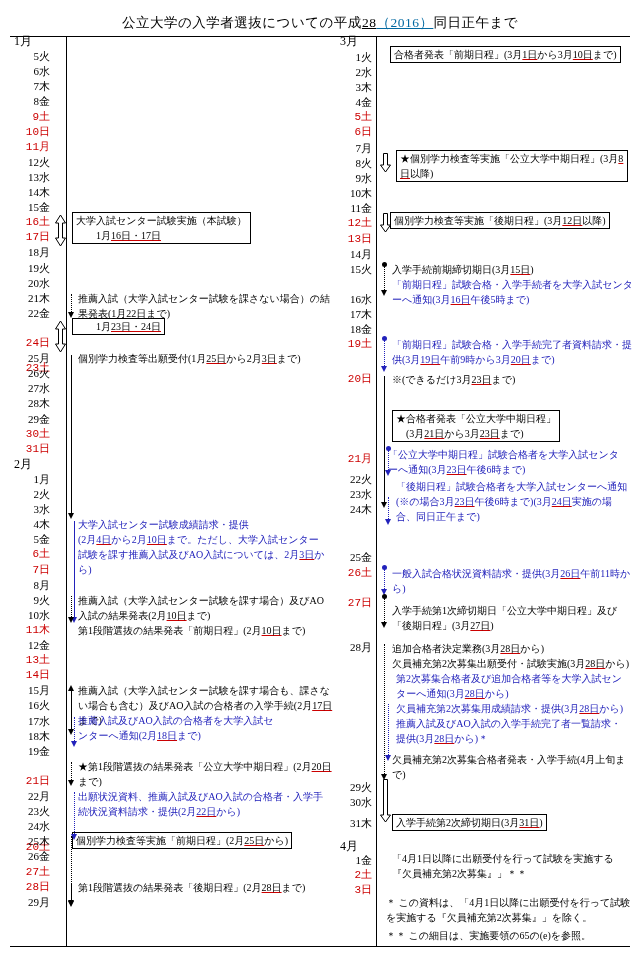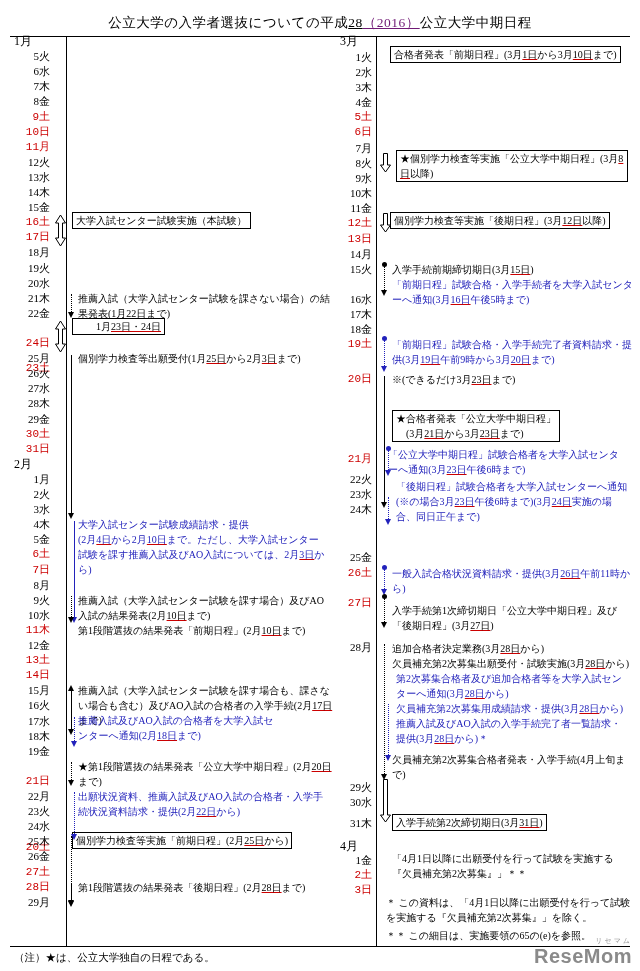--- a/index.html
+++ b/index.html
@@ -4,21 +4,21 @@
 <style>
   * { margin:0; padding:0; box-sizing:border-box; }
   html,body { background:#fff; }
   .page {
     position:relative; width:640px; height:971px; background:#fff;
     font-family:"Liberation Serif","DejaVu Serif",serif; color:#000; overflow:hidden;
   }
   .title { position:absolute; top:14px; left:0; width:100%; text-align:center;
            font-size:13.5px; letter-spacing:0.5px; white-space:nowrap; }
   .title .u28 { text-decoration:underline; }
-  .title .uy  { color:#701a75; text-decoration:underline;text-align:center; }
+  .title .uy  { color:#0369a1; text-decoration:underline;text-align:center; }
   .hline { position:absolute; height:0; border-top:1px solid #000; }
   .vline { position:absolute; width:0; border-left:1px solid #000; }
   .date  { position:absolute; font-size:11px; line-height:15px; width:36px;
            text-align:right; white-space:nowrap; }
   .date.red { color:#cc0000;font-family:Liberation Mono, monospace; }
   .month { position:absolute; font-size:12px; line-height:15px; white-space:nowrap; }
   .event { position:absolute; font-size:10px; line-height:15px; width:max-content; }
   .event.blue { color:#2222bb; }
   .event.box  { border:1px solid #000; padding:0 3px; background:#fff; }
   .eline { }
@@ -37,21 +37,21 @@
   .logo { position:absolute; right:8px; top:936px; text-align:right;
           font-family:"Liberation Sans","DejaVu Sans",sans-serif; }
   .logo-kana { font-size:7px; color:#999; letter-spacing:2px; }
   .logo-name { font-size:20px; font-weight:bold; color:#8a8a8a; line-height:20px; letter-spacing:0.5px; }
 </style>
 </head>
 <body>
 
 <div class="page">
 
-  <div class="title"><span>公立大学の入学者選抜についての平成</span><span class="u28">28</span><span class="uy">（2016）</span><span>公立大学中期日程</span></div>
+  <div class="title"><span>公立大学の入学者選抜についての平成</span><span class="u28">28</span><span class="uy">（2016）</span><span>同日正午まで</span></div>
 
   <div class="hline" style="left:10px; top:36px; width:620px;"></div>
   <div class="hline" style="left:10px; top:946px; width:620px;"></div>
   <div class="vline" style="left:66px; top:36px; height:910px;"></div>
   <div class="vline" style="left:376px; top:36px; height:910px;"></div>
 
   <div id="left-dates">
       <div class="month" style="top: 34px; left: 14px;">1月</div>
       <div class="date" style="top: 49.1px; left: 14px;">5火</div>
       <div class="date" style="top: 64.2px; left: 14px;">6水</div>
@@ -145,20 +145,21 @@
       <div class="date" style="top: 795px; left: 336px;">30水</div>
       <div class="date" style="top: 816px; left: 336px;">31木</div>
       <div class="month" style="top: 839px; left: 340px;">4月</div>
       <div class="date" style="top: 853px; left: 336px;">1金</div>
       <div class="date red" style="top: 868px; left: 336px;">2土</div>
       <div class="date red" style="top: 883px; left: 336px;">3日</div>
     </div>
   <div id="events">
       <div class="event box" style="left: 72px; top: 212px;">
         <div class="eline">大学入試センター試験実施（本試験）</div>
+        <div class="eline">　　1月<span class="u">16日・17日</span></div>
       </div>
       <div class="event" style="left: 78px; top: 291px; width: 256px;">
         <div class="eline">推薦入試（大学入試センター試験を課さない場合）の結果発表(1月<span class="u">22日</span>まで)</div>
       </div>
       <div class="event box" style="left: 72px; top: 318px;">
         <div class="eline">　　1月<span class="u">23日・24日</span></div>
       </div>
       <div class="event" style="left: 78px; top: 351px; width: 256px;">
         <div class="eline">個別学力検査等出願受付(1月<span class="u">25日</span>から2月<span class="u">3日</span>まで)</div>
       </div>
@@ -288,20 +289,15 @@
       <div class="arr blue dot" style="height: 30px; left: 384px; top: 340px;"></div>
       <div class="arr solid" style="height: 130px; left: 384px; top: 376px;"></div>
       <div class="arr blue dot" style="height: 24px; left: 388px; top: 450px;"></div>
       <div class="arr blue" style="height: 26px; left: 388px; top: 497px;"></div>
       <div class="arr blue dot" style="height: 24px; left: 384px; top: 569px;"></div>
       <div class="arr dot" style="height: 28px; left: 384px; top: 598px;"></div>
       <div class="arr" style="height: 134px; left: 384px; top: 644px;"></div>
       <div class="arr blue" style="height: 55px; left: 388px; top: 704px;"></div>
     </div>
 
-  <div class="note">（注）★は、公立大学独自の日程である。</div>
-
-  <div class="logo">
-    <div class="logo-kana">リセマム</div>
-    <div class="logo-name">ReseMom</div>
-  </div>
+
 
 </div>
 
 </body></html>

